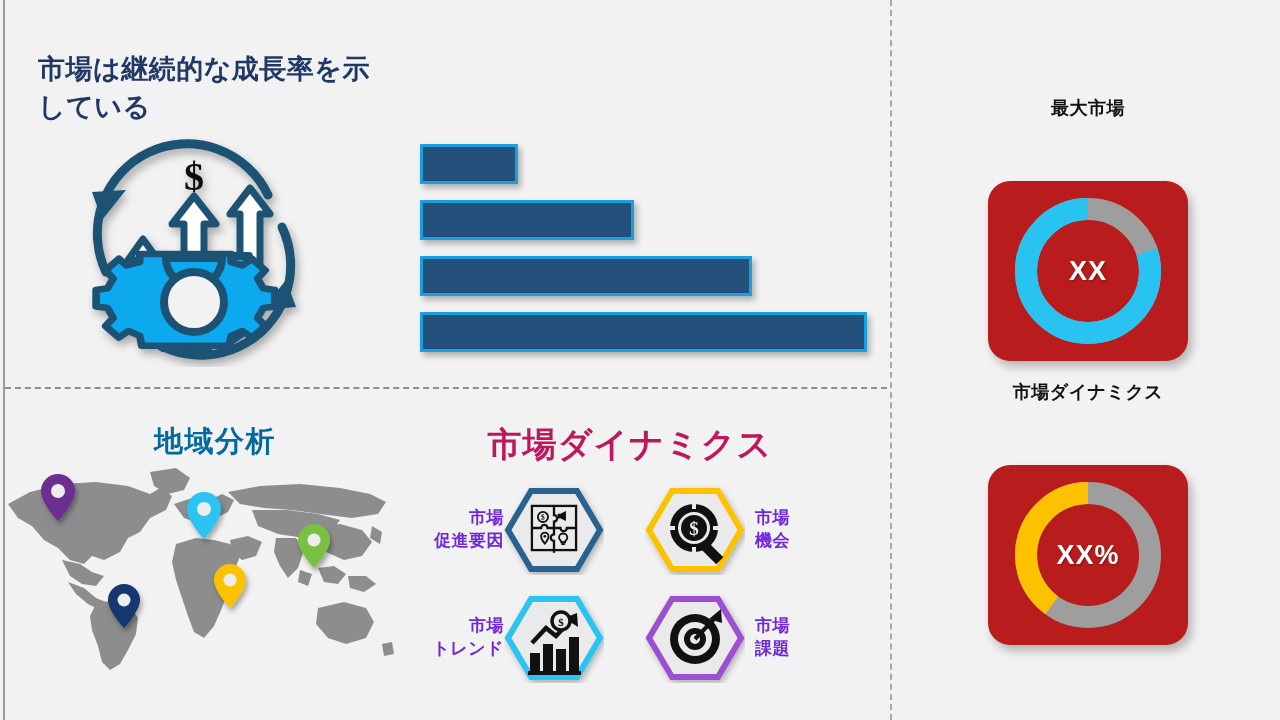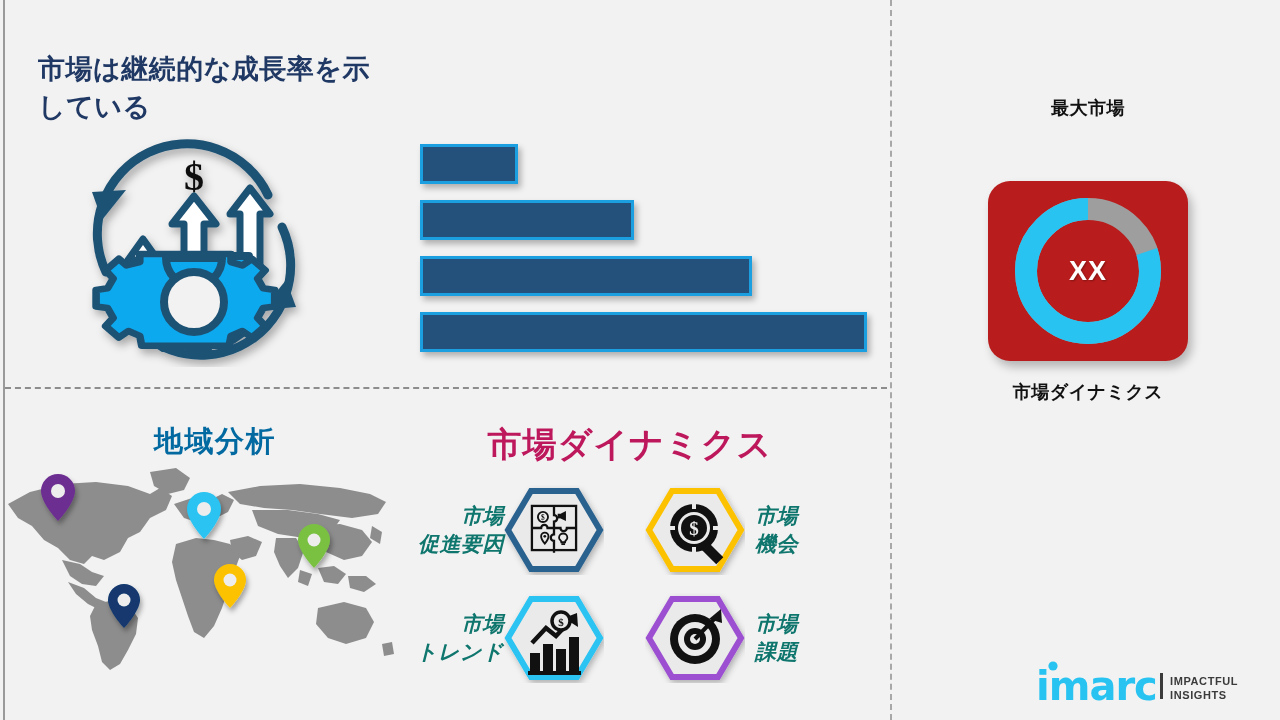--- a/index.html
+++ b/index.html
@@ -89,22 +89,22 @@
     color: #ffffff; font-size: 27px; font-weight: bold; letter-spacing: 1px;
     text-shadow: 1px 1px 2px rgba(0,0,0,0.3);
   }
 
   
   .worldmap { position: absolute; left: 0px; top: 452px; width: 400px; height: 228px; }
 
   
   .dyn-item { position: absolute; display: flex; align-items: center; }
   .dyn-label {
-    color: #0f766e; font-size: 21px; font-weight: bold;
-    line-height: 1.35; white-space: pre-line; letter-spacing: 0.5px; font-style: italic;
+    color: #6d28d9; font-size: 17px; font-weight: bold;
+    line-height: 1.35; white-space: pre-line; letter-spacing: 0.5px;
   }
   .dyn-label.right-al { text-align: right; }
   .dyn-label.left-al { text-align: left; }
   .hexwrap { position: relative; width: 100px; height: 90px; }
 
   
   .logo { position: absolute; left: 1036px; top: 660px; width: 215px; height: 46px; }
 </style>
 </head>
 <body>
@@ -358,24 +358,23 @@
     <svg class="donut-svg" width="170" height="170" viewBox="0 0 170 170">
 
       <circle cx="85" cy="85" r="62" fill="none" stroke="#9e9e9e" stroke-width="22"></circle>
 
       <circle cx="85" cy="85" r="62" fill="none" stroke="#29c3f2" stroke-width="22" stroke-dasharray="311.65 389.56" stroke-dashoffset="0" transform="rotate(-90 85 85) scale(1,-1) translate(0,-170)"></circle>
     </svg>
     <div class="donut-label">XX</div>
   </div>
 
   <div class="h-donut bottom">市場ダイナミクス</div>
-
-  <div class="logo">
-    <svg width="215" height="46" viewBox="0 0 215 46">
-      <circle cx="17" cy="6" r="4.6" fill="#29c3f2"></circle>
-      <text x="0" y="40" font-family="'DejaVu Sans','Liberation Sans',sans-serif" font-size="40" font-weight="bold" fill="#29c3f2" letter-spacing="-1">imarc</text>
-      <rect x="124" y="13" width="3" height="26" fill="#3b3b3b"></rect>
-      <text x="134" y="25" font-family="'Liberation Sans',sans-serif" font-size="11" font-weight="bold" fill="#3b3b3b" letter-spacing="0.6">IMPACTFUL</text>
-      <text x="134" y="39" font-family="'Liberation Sans',sans-serif" font-size="11" font-weight="bold" fill="#3b3b3b" letter-spacing="0.6">INSIGHTS</text>
+  <div class="donut-panel bottom">
+    <svg class="donut-svg" width="170" height="170" viewBox="0 0 170 170">
+      <circle cx="85" cy="85" r="62" fill="none" stroke="#9e9e9e" stroke-width="22"></circle>
+
+      <circle cx="85" cy="85" r="62" fill="none" stroke="#fcc200" stroke-width="22" stroke-dasharray="155.82 389.56" stroke-dashoffset="0" transform="rotate(-90 85 85) scale(1,-1) translate(0,-170)"></circle>
     </svg>
-  </div>
+    <div class="donut-label">XX%</div>
+  </div>
+
 
 </div>
 
 </body></html>

